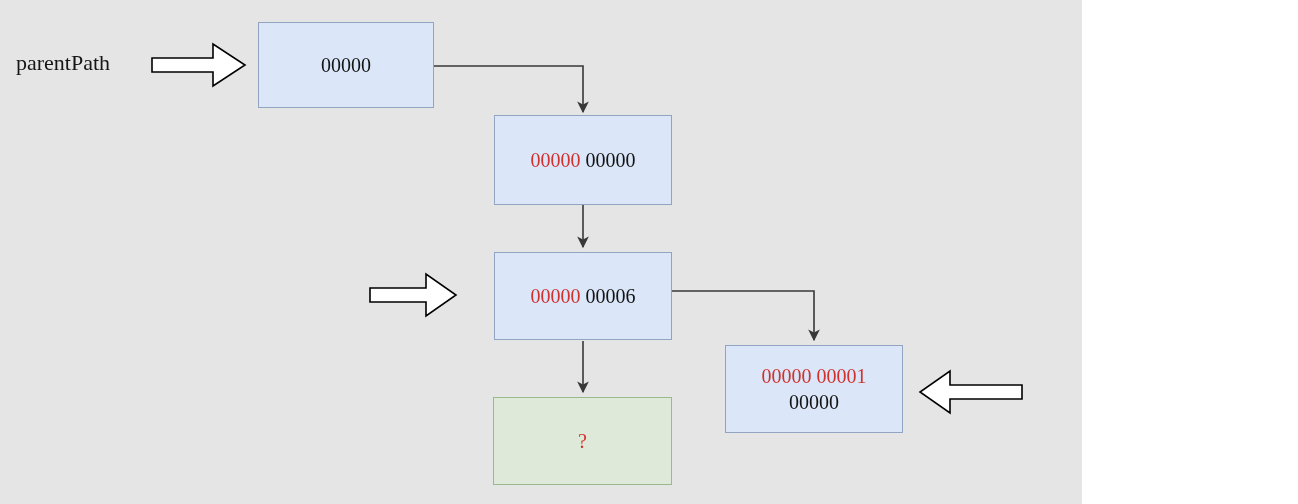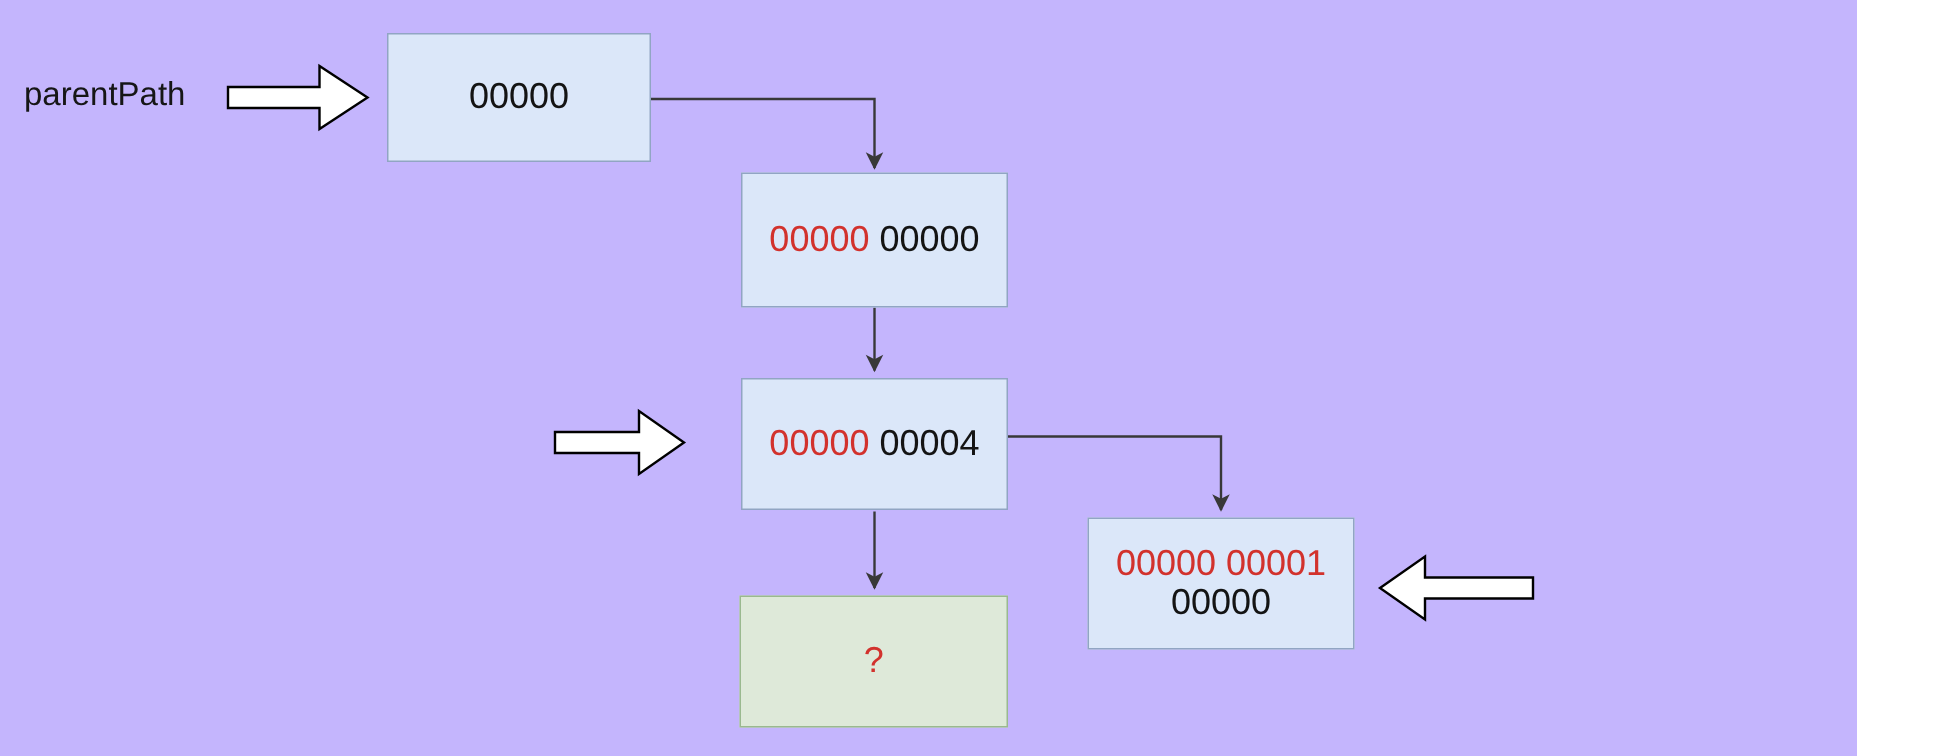--- a/index.html
+++ b/index.html
@@ -1,21 +1,21 @@
 <!DOCTYPE html>
 <html style="--blue-fill: #dbe7f9; --blue-border: #91a5c3; --green-fill: #dee9d9; --green-border: #9ab98f; --red-text: #d2322d; --black-text: #141414; --connector: #383838;"><head>
 <meta charset="utf-8">
 <style>
   html, body { margin: 0; padding: 0; background: #ffffff; }
   .canvas {
     position: relative;
-    width: 1238px;
+    width: 1082px;
     height: 504px;
-    background: #c4b5fd;
-    font-family: Liberation Sans, sans-serif;
+    background: #e5e5e5;
+    font-family: Liberation Serif, serif;
     overflow: hidden;
   }
   svg.wires {
     position: absolute;
     left: 0; top: 0;
     width: 1298px; height: 504px;
   }
   .connector {
     fill: none;
     stroke: var(--connector, #383838);
@@ -28,21 +28,21 @@
     stroke-width: 1.6;
     stroke-linejoin: miter;
   }
   .node {
     position: absolute;
     box-sizing: border-box;
     display: flex;
     flex-direction: column;
     align-items: center;
     justify-content: center;
-    font-size: 24px;
+    font-size: 20px;
     line-height: 26px;
     text-align: center;
     border: 1.5px solid;
     white-space: nowrap;
   }
   .node.blue {
     background: var(--blue-fill, #dbe7f9);
     border-color: var(--blue-border, #91a5c3);
   }
   .node.green {
@@ -93,21 +93,21 @@
   <div class="node blue" style="left:494px; top:115px; width:178px; height:90px;">
     <span class="row">
       <span class="red">00000</span>
       <span class="black">00000</span>
     </span>
   </div>
 
   <div class="node blue" style="left:494px; top:252px; width:178px; height:88px;">
     <span class="row">
       <span class="red">00000</span>
-      <span class="black">00004</span>
+      <span class="black">00006</span>
     </span>
   </div>
 
   <div class="node blue" style="left:725px; top:345px; width:178px; height:88px;">
     <span class="row red">00000 00001</span>
     <span class="row black">00000</span>
   </div>
 
   <div class="node green" style="left:493px; top:397px; width:179px; height:88px;">
     <span class="row red">?</span>

